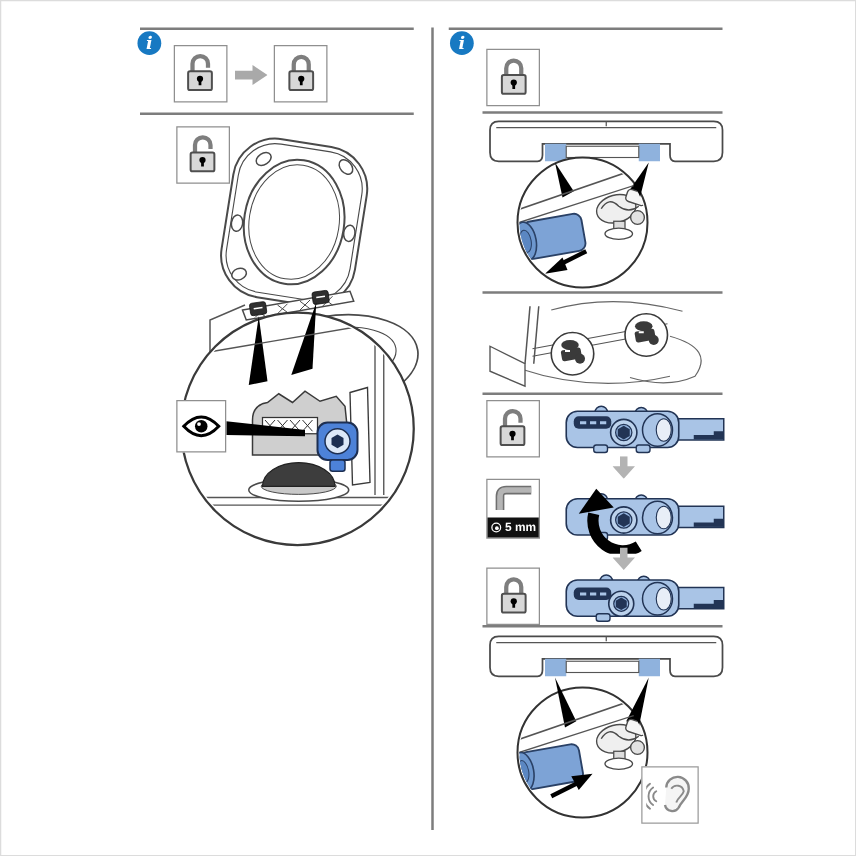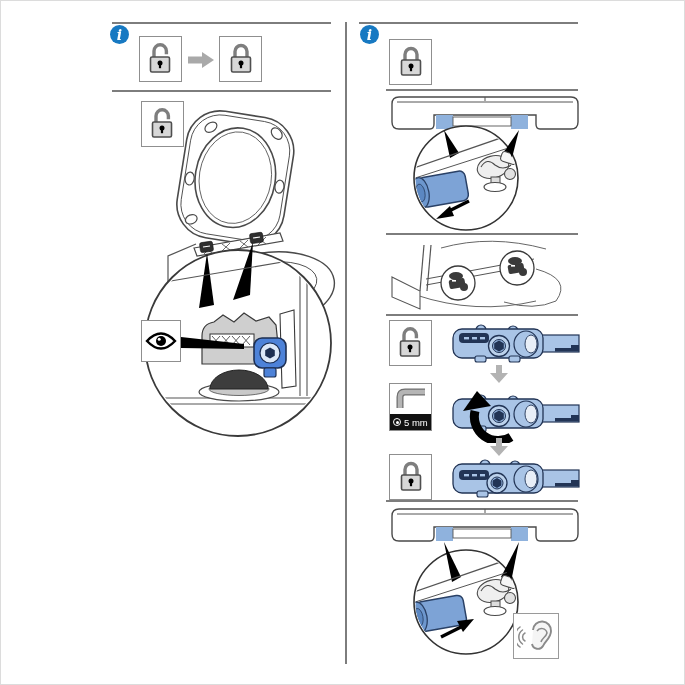--- a/index.html
+++ b/index.html
@@ -11,21 +11,21 @@
         font-family:"DejaVu Serif",serif;font-style:italic;font-weight:bold;font-size:14px;
         display:flex;align-items:center;justify-content:center;line-height:1;}
   .icon-box{position:absolute;width:43px;height:46px;background:#fff;border:1px solid #8f8f8f;
             display:flex;align-items:center;justify-content:center;box-sizing:border-box;}
   .tool-box{position:absolute;width:43px;height:48px;background:#fff;border:1px solid #8f8f8f;
             box-sizing:border-box;display:flex;flex-direction:column;}
   .tool-top{flex:1;display:flex;align-items:center;justify-content:center;}
   .tool-strip{height:16px;background:#111;display:flex;align-items:center;gap:3px;padding-left:3px;box-sizing:border-box;}
   .socket-dot{width:8px;height:8px;border:1.2px solid #fff;border-radius:50%;display:flex;align-items:center;justify-content:center;box-sizing:border-box;flex:0 0 auto;}
   .socket-dot span{width:3px;height:3px;background:#fff;border-radius:50%;display:block;}
-  .tool-label{color:#fff;font-size:9.5px;font-weight:normal;white-space:nowrap;}
+  .tool-label{color:#fff;font-size:9.5px;font-weight:bold;white-space:nowrap;}
   .ear-box{position:absolute;width:46px;height:46px;background:#fff;border:1.5px solid #9a9a9a;
            display:flex;align-items:center;justify-content:center;box-sizing:border-box;}
   .eye-box{position:absolute;width:40px;height:42px;background:#fff;border:1px solid #8f8f8f;
            display:flex;align-items:center;justify-content:center;box-sizing:border-box;}
   svg{display:block;}
 </style>
 </head>
 <body>
 
 <div class="page">

